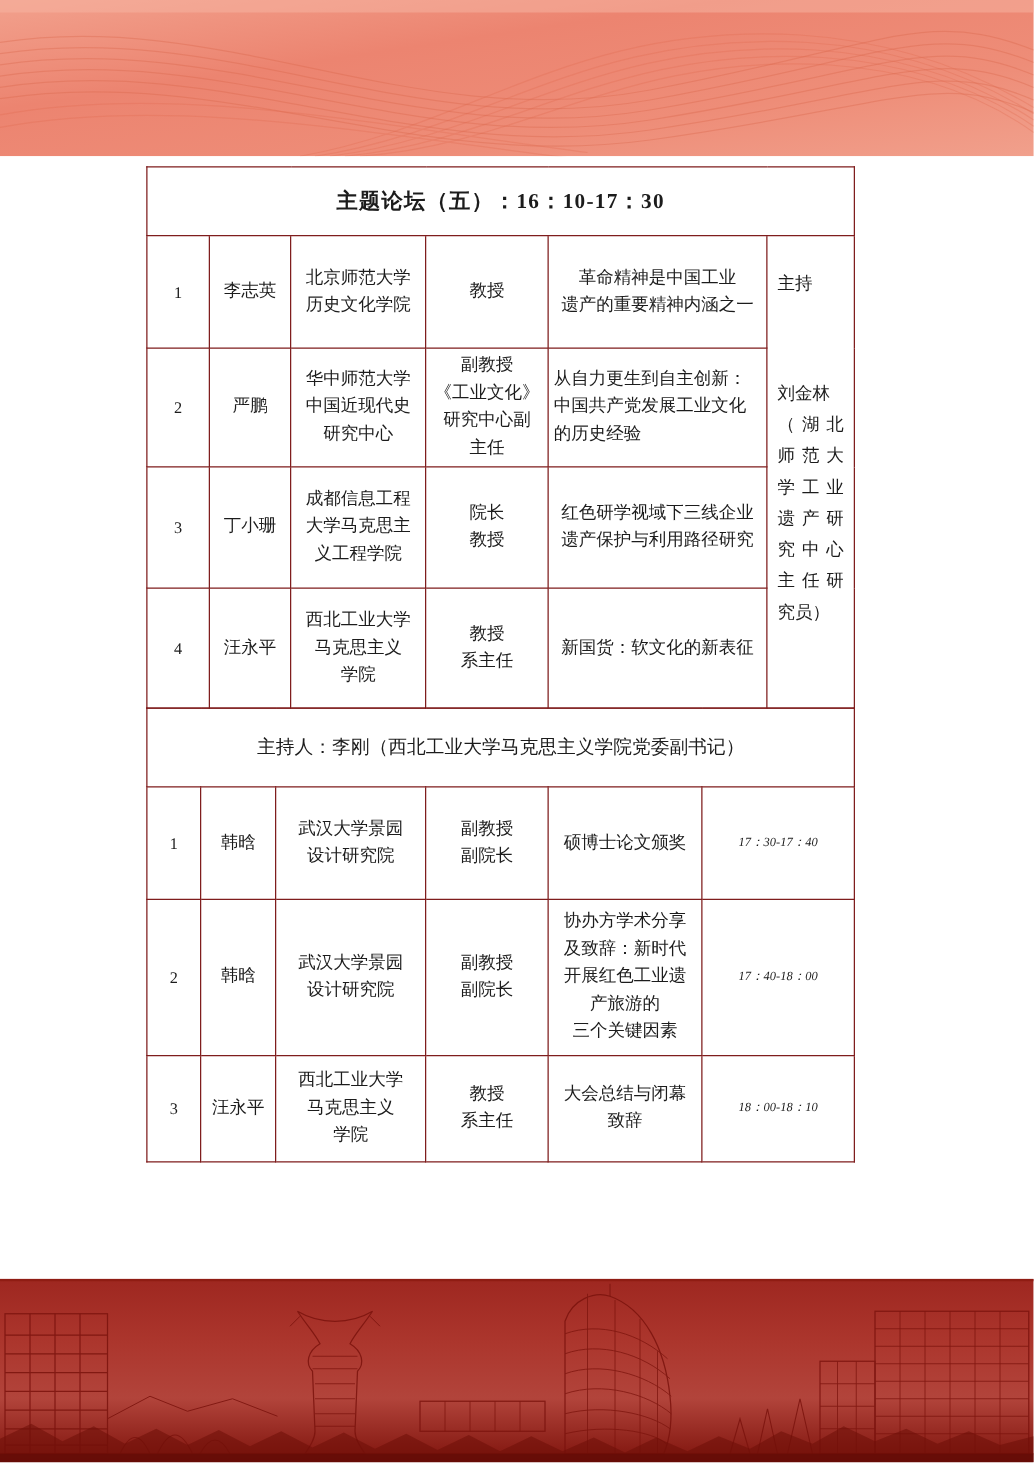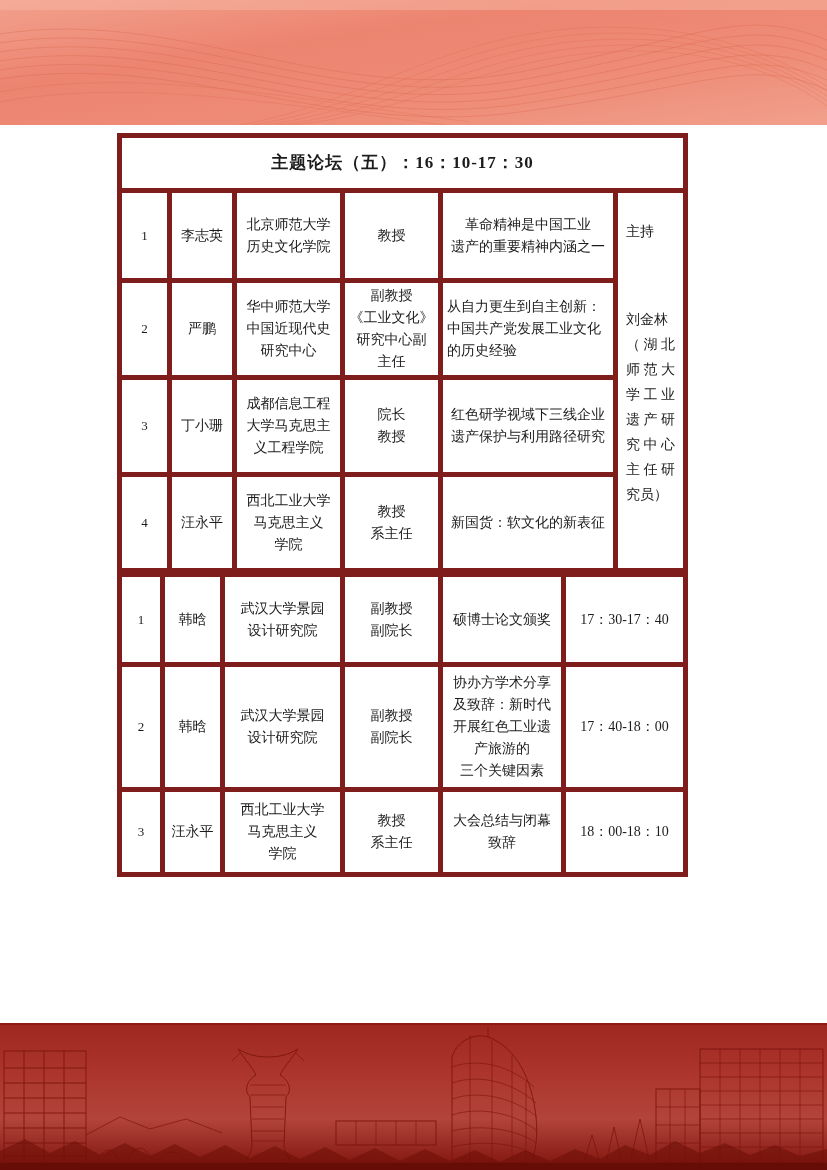--- a/index.html
+++ b/index.html
@@ -11,38 +11,38 @@
   .banner{position:absolute;left:0;top:0;width:827px;height:125px;}
   .banner svg{display:block;}
   
   .footer{position:absolute;left:0;top:1023px;width:827px;height:147px;}
   .footer svg{display:block;}
   
   .tables{position:absolute;left:117px;top:133px;width:566px;}
   table{border-collapse:collapse;table-layout:fixed;width:566px;}
   table.tB{margin-top:-1px;}
   td{
-    border:5px solid #7f1d1d;
+    border:1px solid #7f1d1d;
     text-align:center;vertical-align:middle;
     font-size:14px;line-height:22px;
     white-space:pre-line;
     padding:2px 3px;
     overflow:hidden;
   }
   td.title-cell{font-size:17px;font-weight:bold;letter-spacing:1px;}
   td.left-align{text-align:left;padding-left:4px;}
   td.host-cell{vertical-align:top;padding:6px 8px 4px 8px;}
   .host-label{text-align:left;font-size:14px;}
   .host-name{margin-top:42px;text-align:justify;text-justify:inter-character;font-size:14px;line-height:25px;}
   td.closing-cell{font-size:17px;letter-spacing:1px;}
   .closing-label{font-weight:bold;}
   .closing-time{font-weight:normal;}
   td.moderator-cell{font-size:15px;}
   td.num-cell{font-size:13px;}
-  td.time-cell{font-size:14px;white-space:nowrap;}
+  td.time-cell{font-size:10px;white-space:nowrap;font-style:italic;}
 </style>
 </head>
 <body>
 
 <div class="banner">
   <svg width="827" height="125" viewBox="0 0 827 125" xmlns="http://www.w3.org/2000/svg">
     <defs>
       <linearGradient id="bg" x1="0" y1="0" x2="1" y2="1">
         <stop offset="0" stop-color="#F2A18D"></stop>
         <stop offset="0.35" stop-color="#EC8470"></stop>
@@ -142,20 +142,23 @@
   <table class="tB">
     <colgroup>
       <col style="width:43px">
         <col style="width:60px">
         <col style="width:120px">
       <col style="width:98px">
         <col style="width:123px">
         <col style="width:122px">
     </colgroup>
     <tbody>
+    <tr style="height:63px">
+      <td colspan="6" class="moderator-cell">主持人：李刚（西北工业大学马克思主义学院党委副书记）</td>
+    </tr>
     <tr style="height:90px">
       <td class="num-cell">1</td>
       <td>韩晗</td>
       <td>武汉大学景园
 设计研究院</td>
       <td>副教授
 副院长</td>
       <td>硕博士论文颁奖</td>
       <td class="time-cell">17：30-17：40</td>
     </tr>

